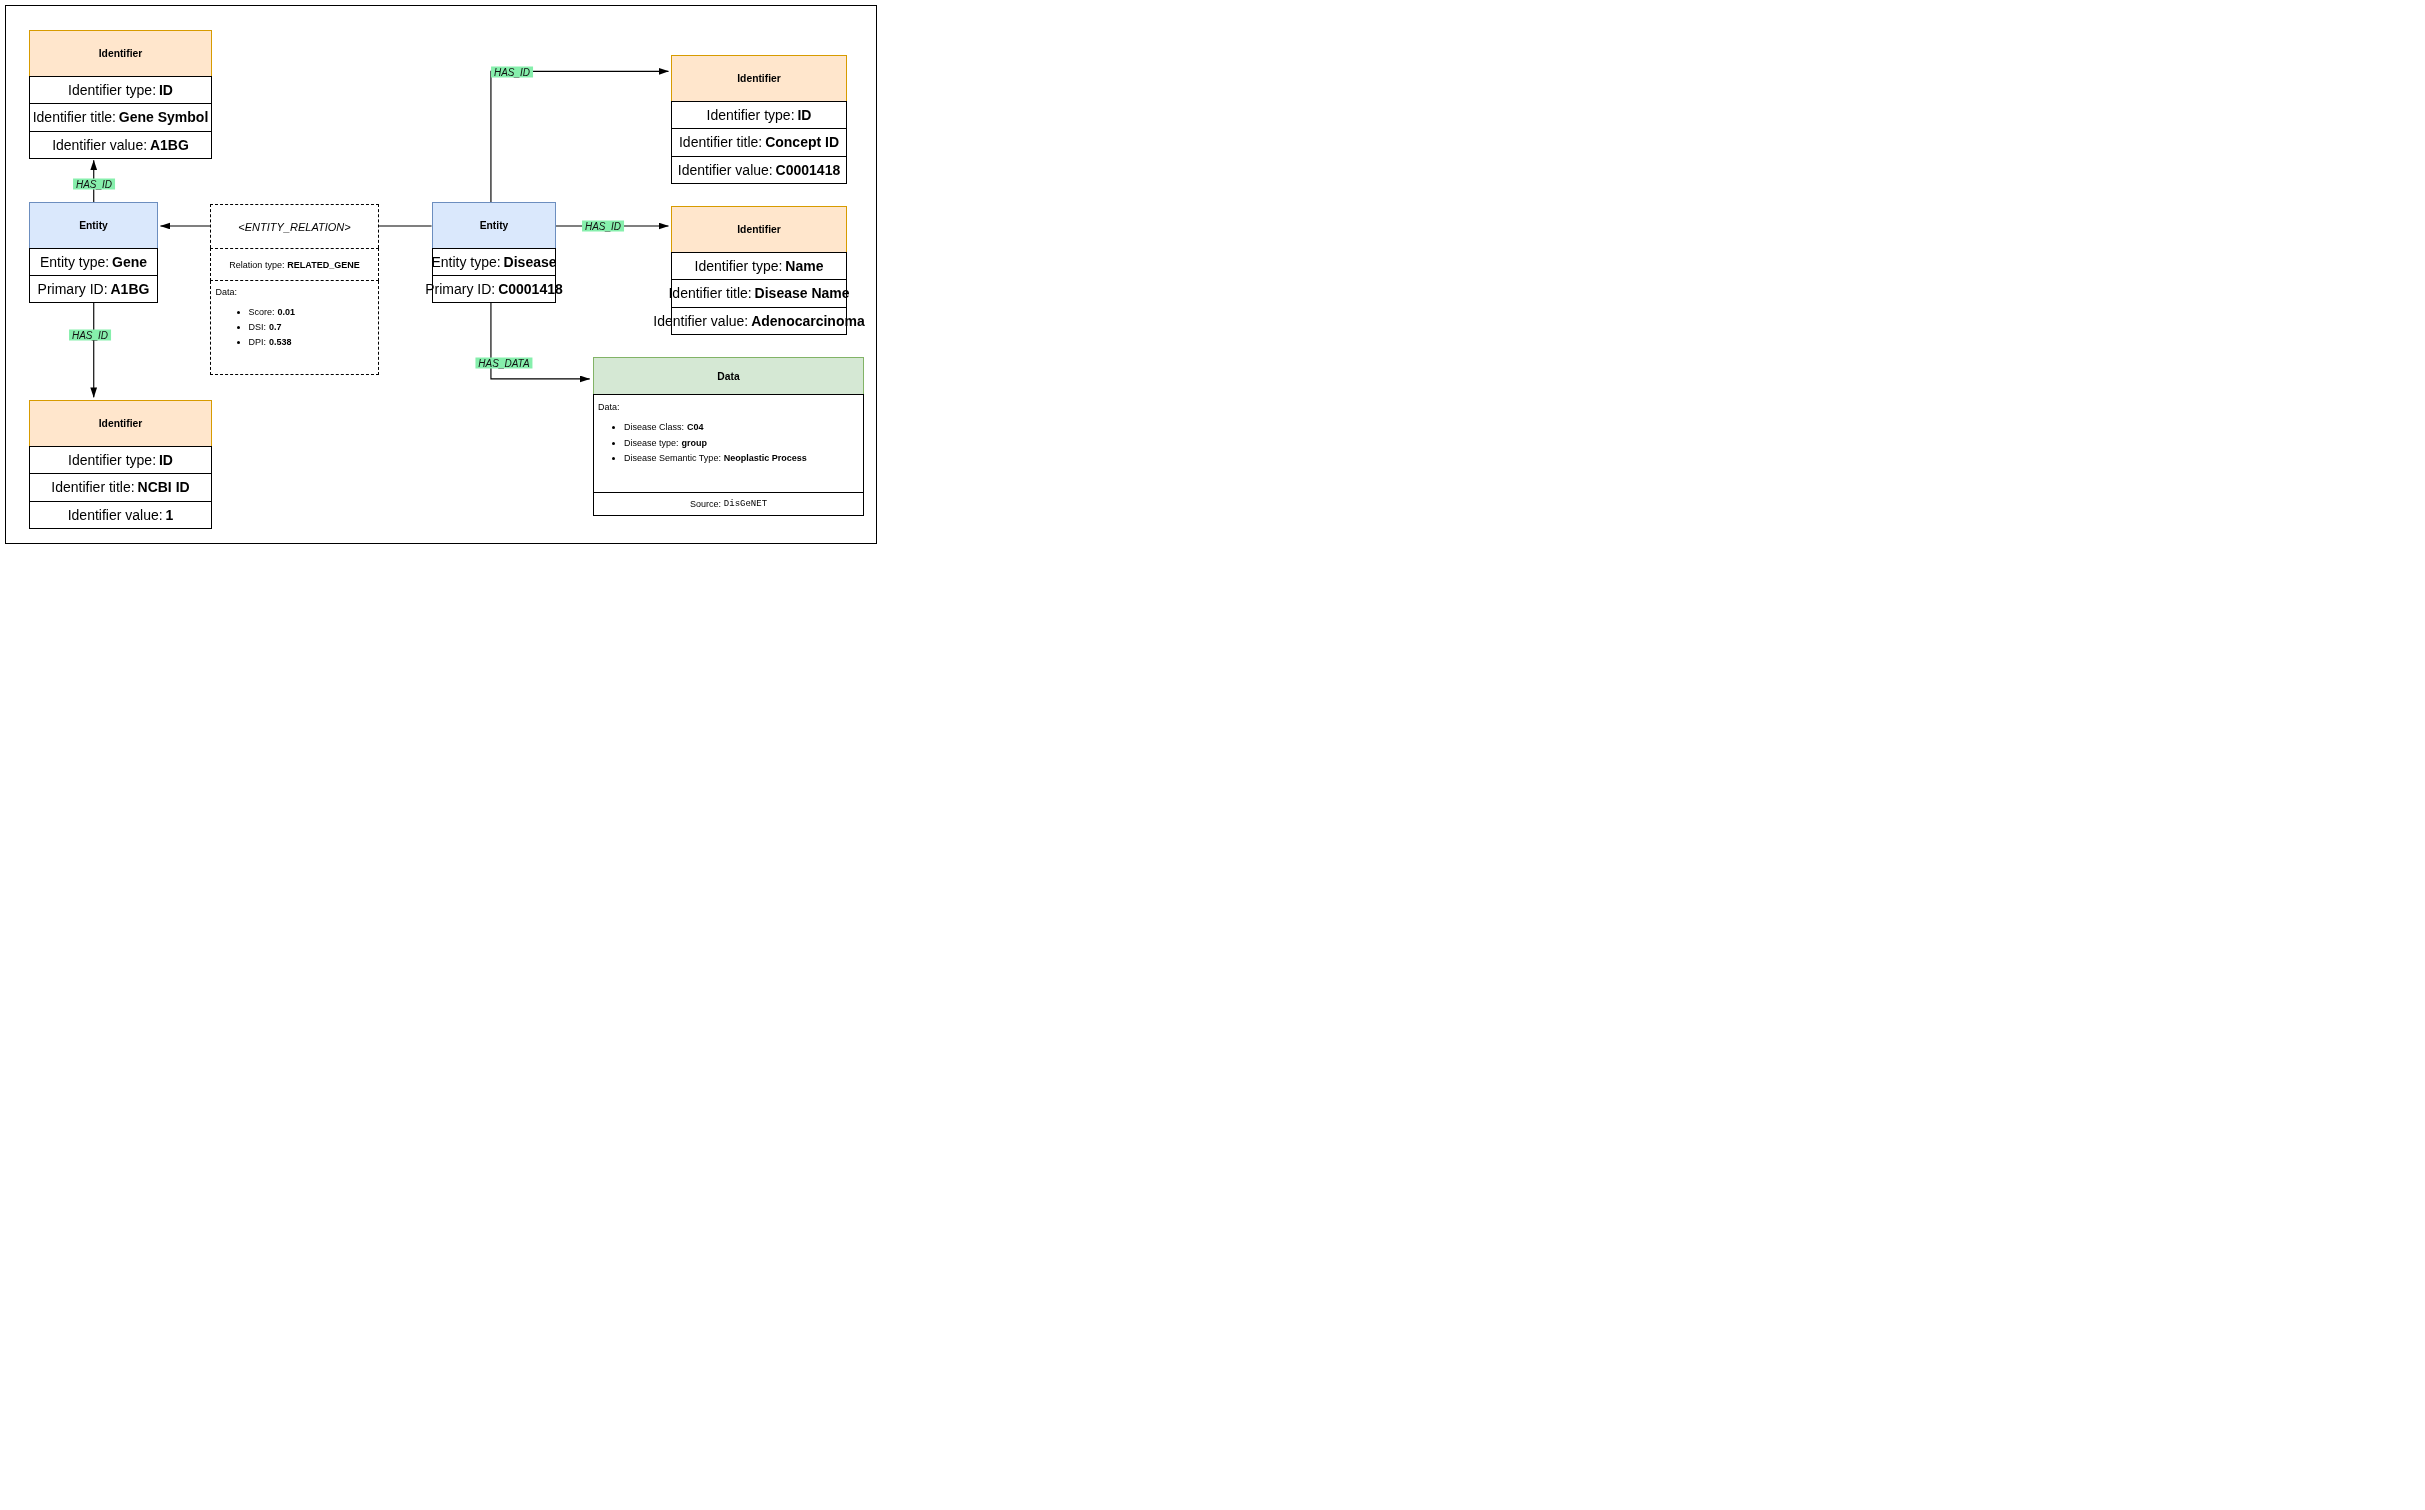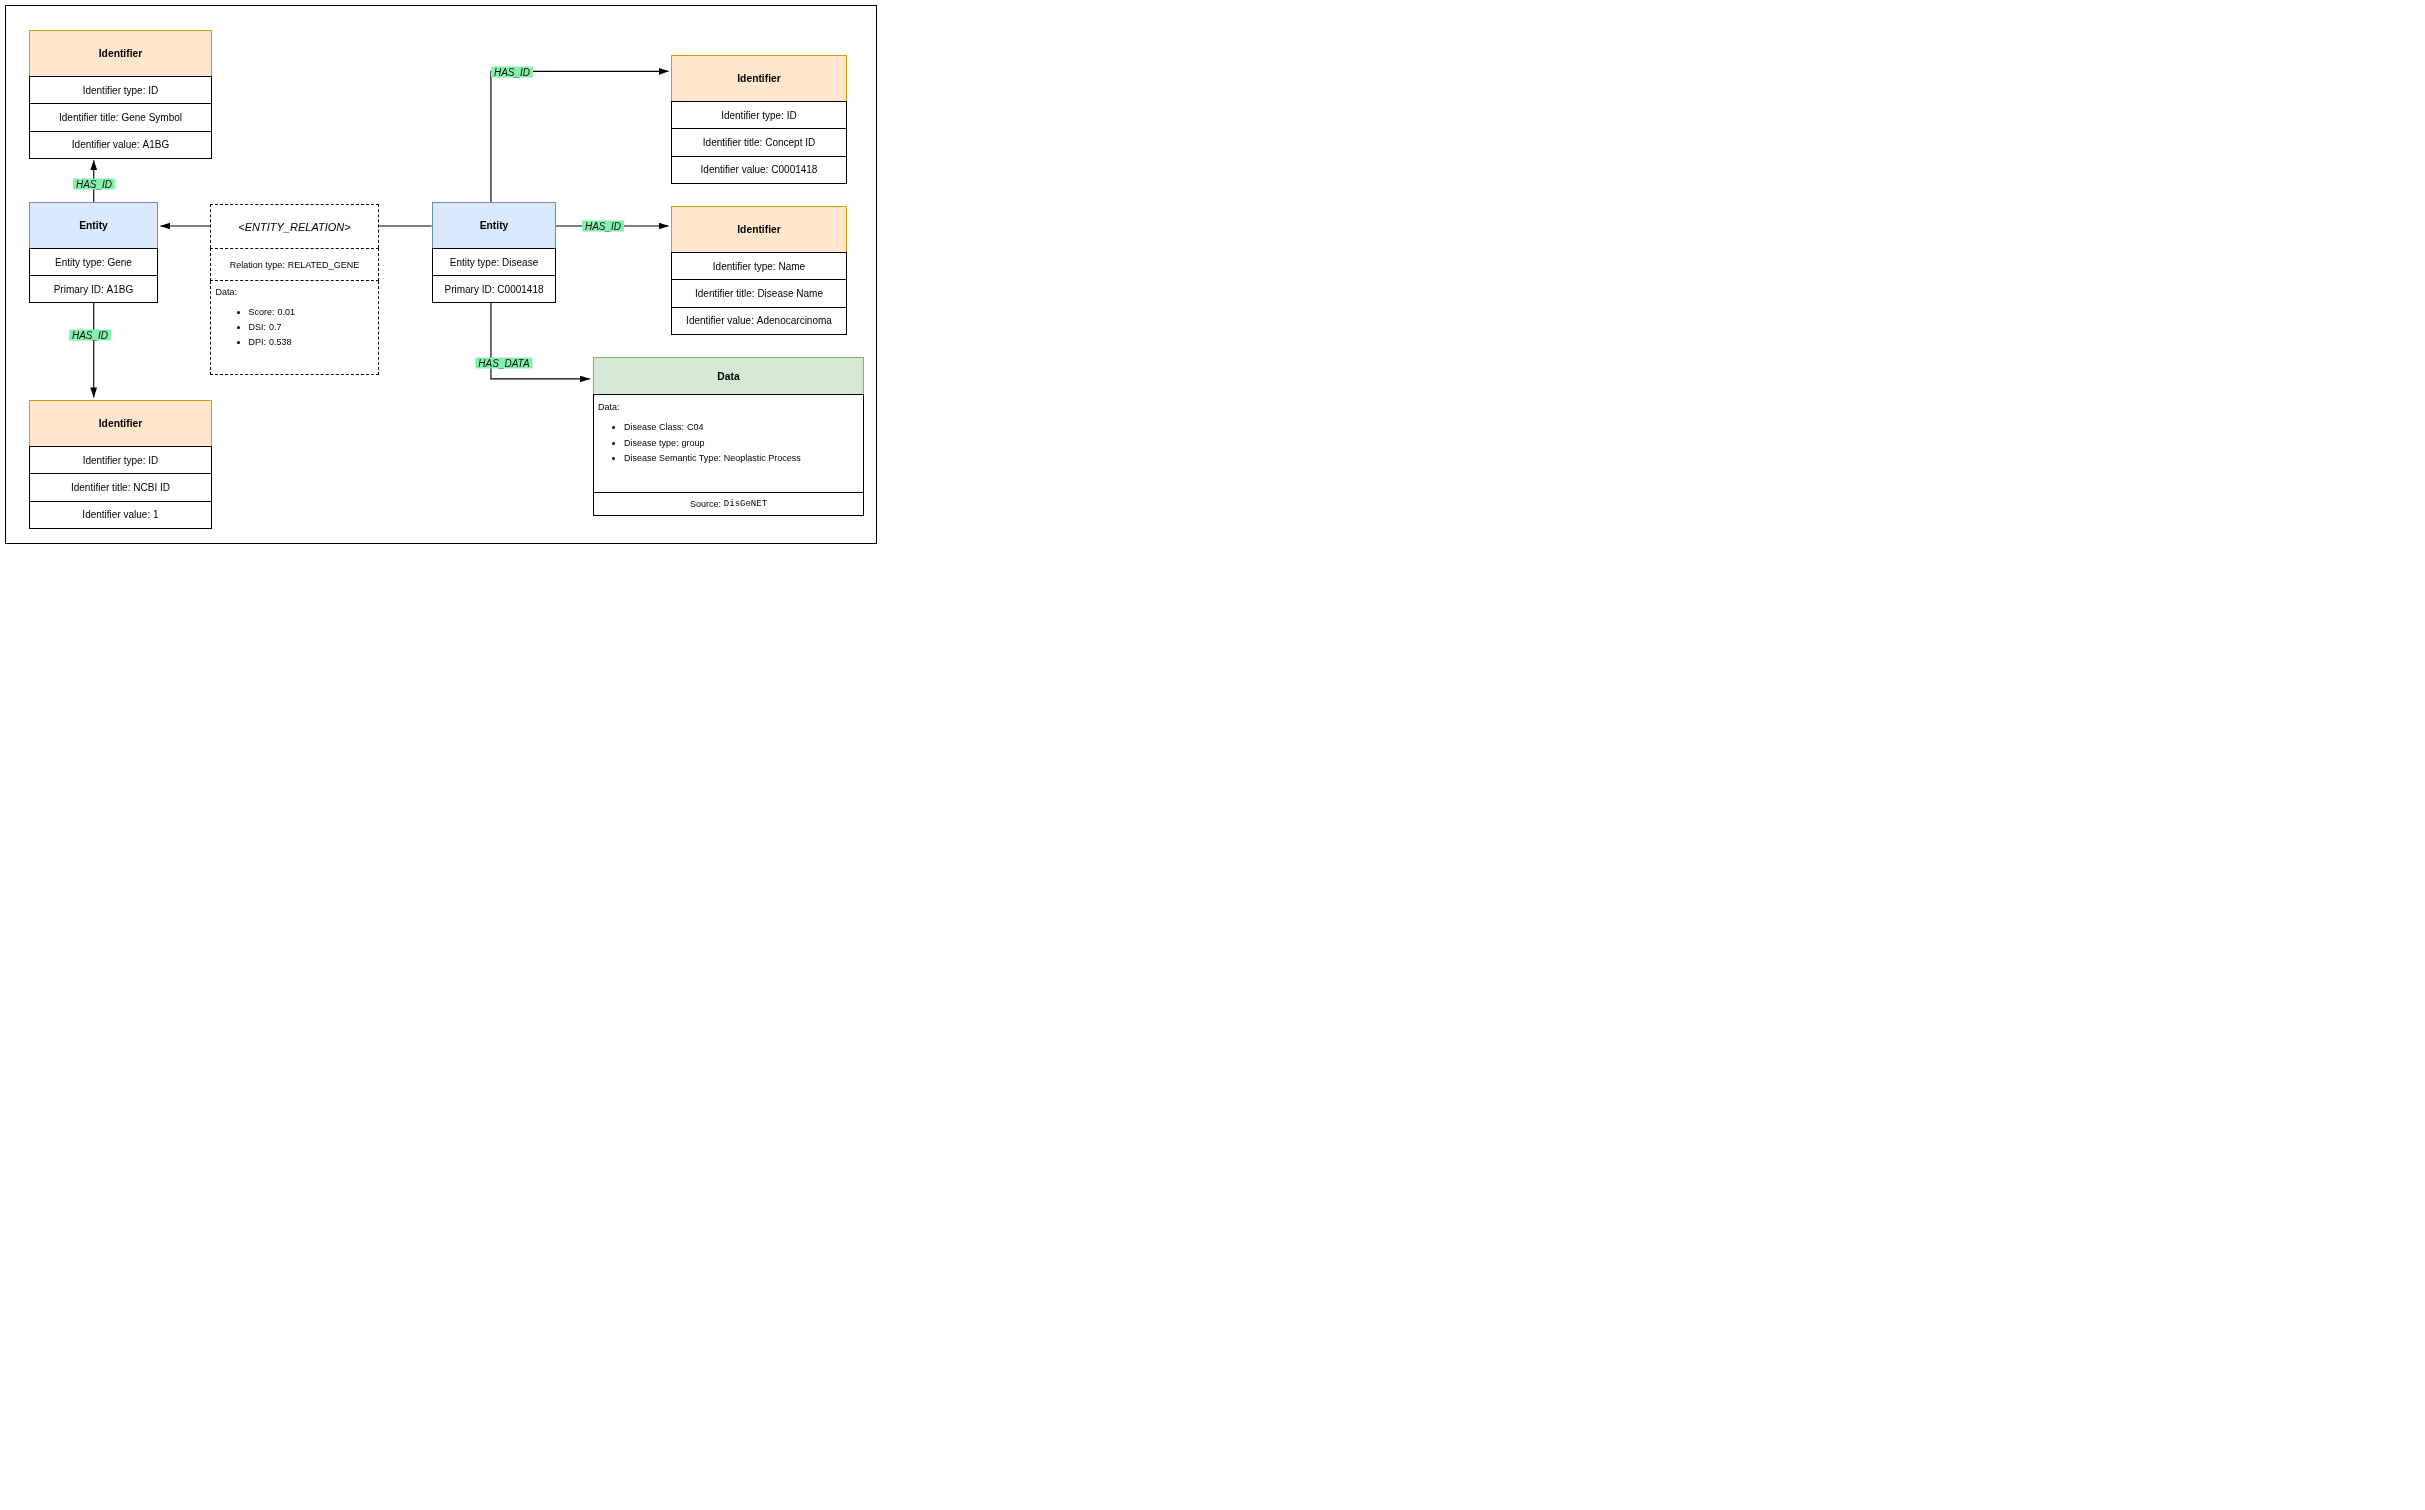--- a/index.html
+++ b/index.html
@@ -6,24 +6,24 @@
   body{font-family:"Liberation Sans","DejaVu Sans",sans-serif;color:#000;}
   #canvas{position:relative;width:882px;height:549px;background:#fff;overflow:hidden;}
   #frame{position:absolute;left:5.1px;top:5.1px;right:5.1px;bottom:5.1px;border:1.1px solid #000;}
   .node{position:absolute;box-sizing:border-box;background:#fff;}
   .hdr{box-sizing:border-box;display:flex;align-items:center;justify-content:center;
        font-weight:bold;font-size:10.3px;border:1.1px solid #000;border-bottom:none;}
   .hdr-orange{background:var(--orange-fill);border-color:var(--orange-stroke);}
   .hdr-blue{background:var(--blue-fill);border-color:var(--blue-stroke);}
   .hdr-green{background:var(--green-fill);border-color:var(--green-stroke);}
   .rows{box-sizing:border-box;border:1.1px solid #000;display:flex;flex-direction:column;background:#fff;}
-  .row{flex:1;display:flex;align-items:center;justify-content:center;font-size:10px;
+  .row{flex:1;display:flex;align-items:center;justify-content:center;font-size:14px;
        border-bottom:1.1px solid #000;white-space:nowrap;}
   .row:last-child{border-bottom:none;}
-  .val{font-weight:normal;margin-left:2.9px;}
+  .val{font-weight:bold;margin-left:2.9px;}
   
   .rel-hdr{box-sizing:border-box;height:44px;border:1.1px dashed #000;border-bottom:none;
            display:flex;align-items:center;justify-content:center;font-style:italic;font-size:11px;}
   .rel-type{box-sizing:border-box;height:33px;border:1.1px dashed #000;display:flex;align-items:center;
             justify-content:center;font-size:9px;white-space:nowrap;}
   .rel-data{box-sizing:border-box;height:94px;border:1.1px dashed #000;border-top:none;
             padding:5.7px 2.3px 0 4.6px;font-size:9px;}
   
   .data-body{box-sizing:border-box;height:99px;border:1.1px solid #000;padding:6.9px 2.3px 0 4px;font-size:9px;}
   .data-src{box-sizing:border-box;height:23px;border:1.1px solid #000;border-top:none;

